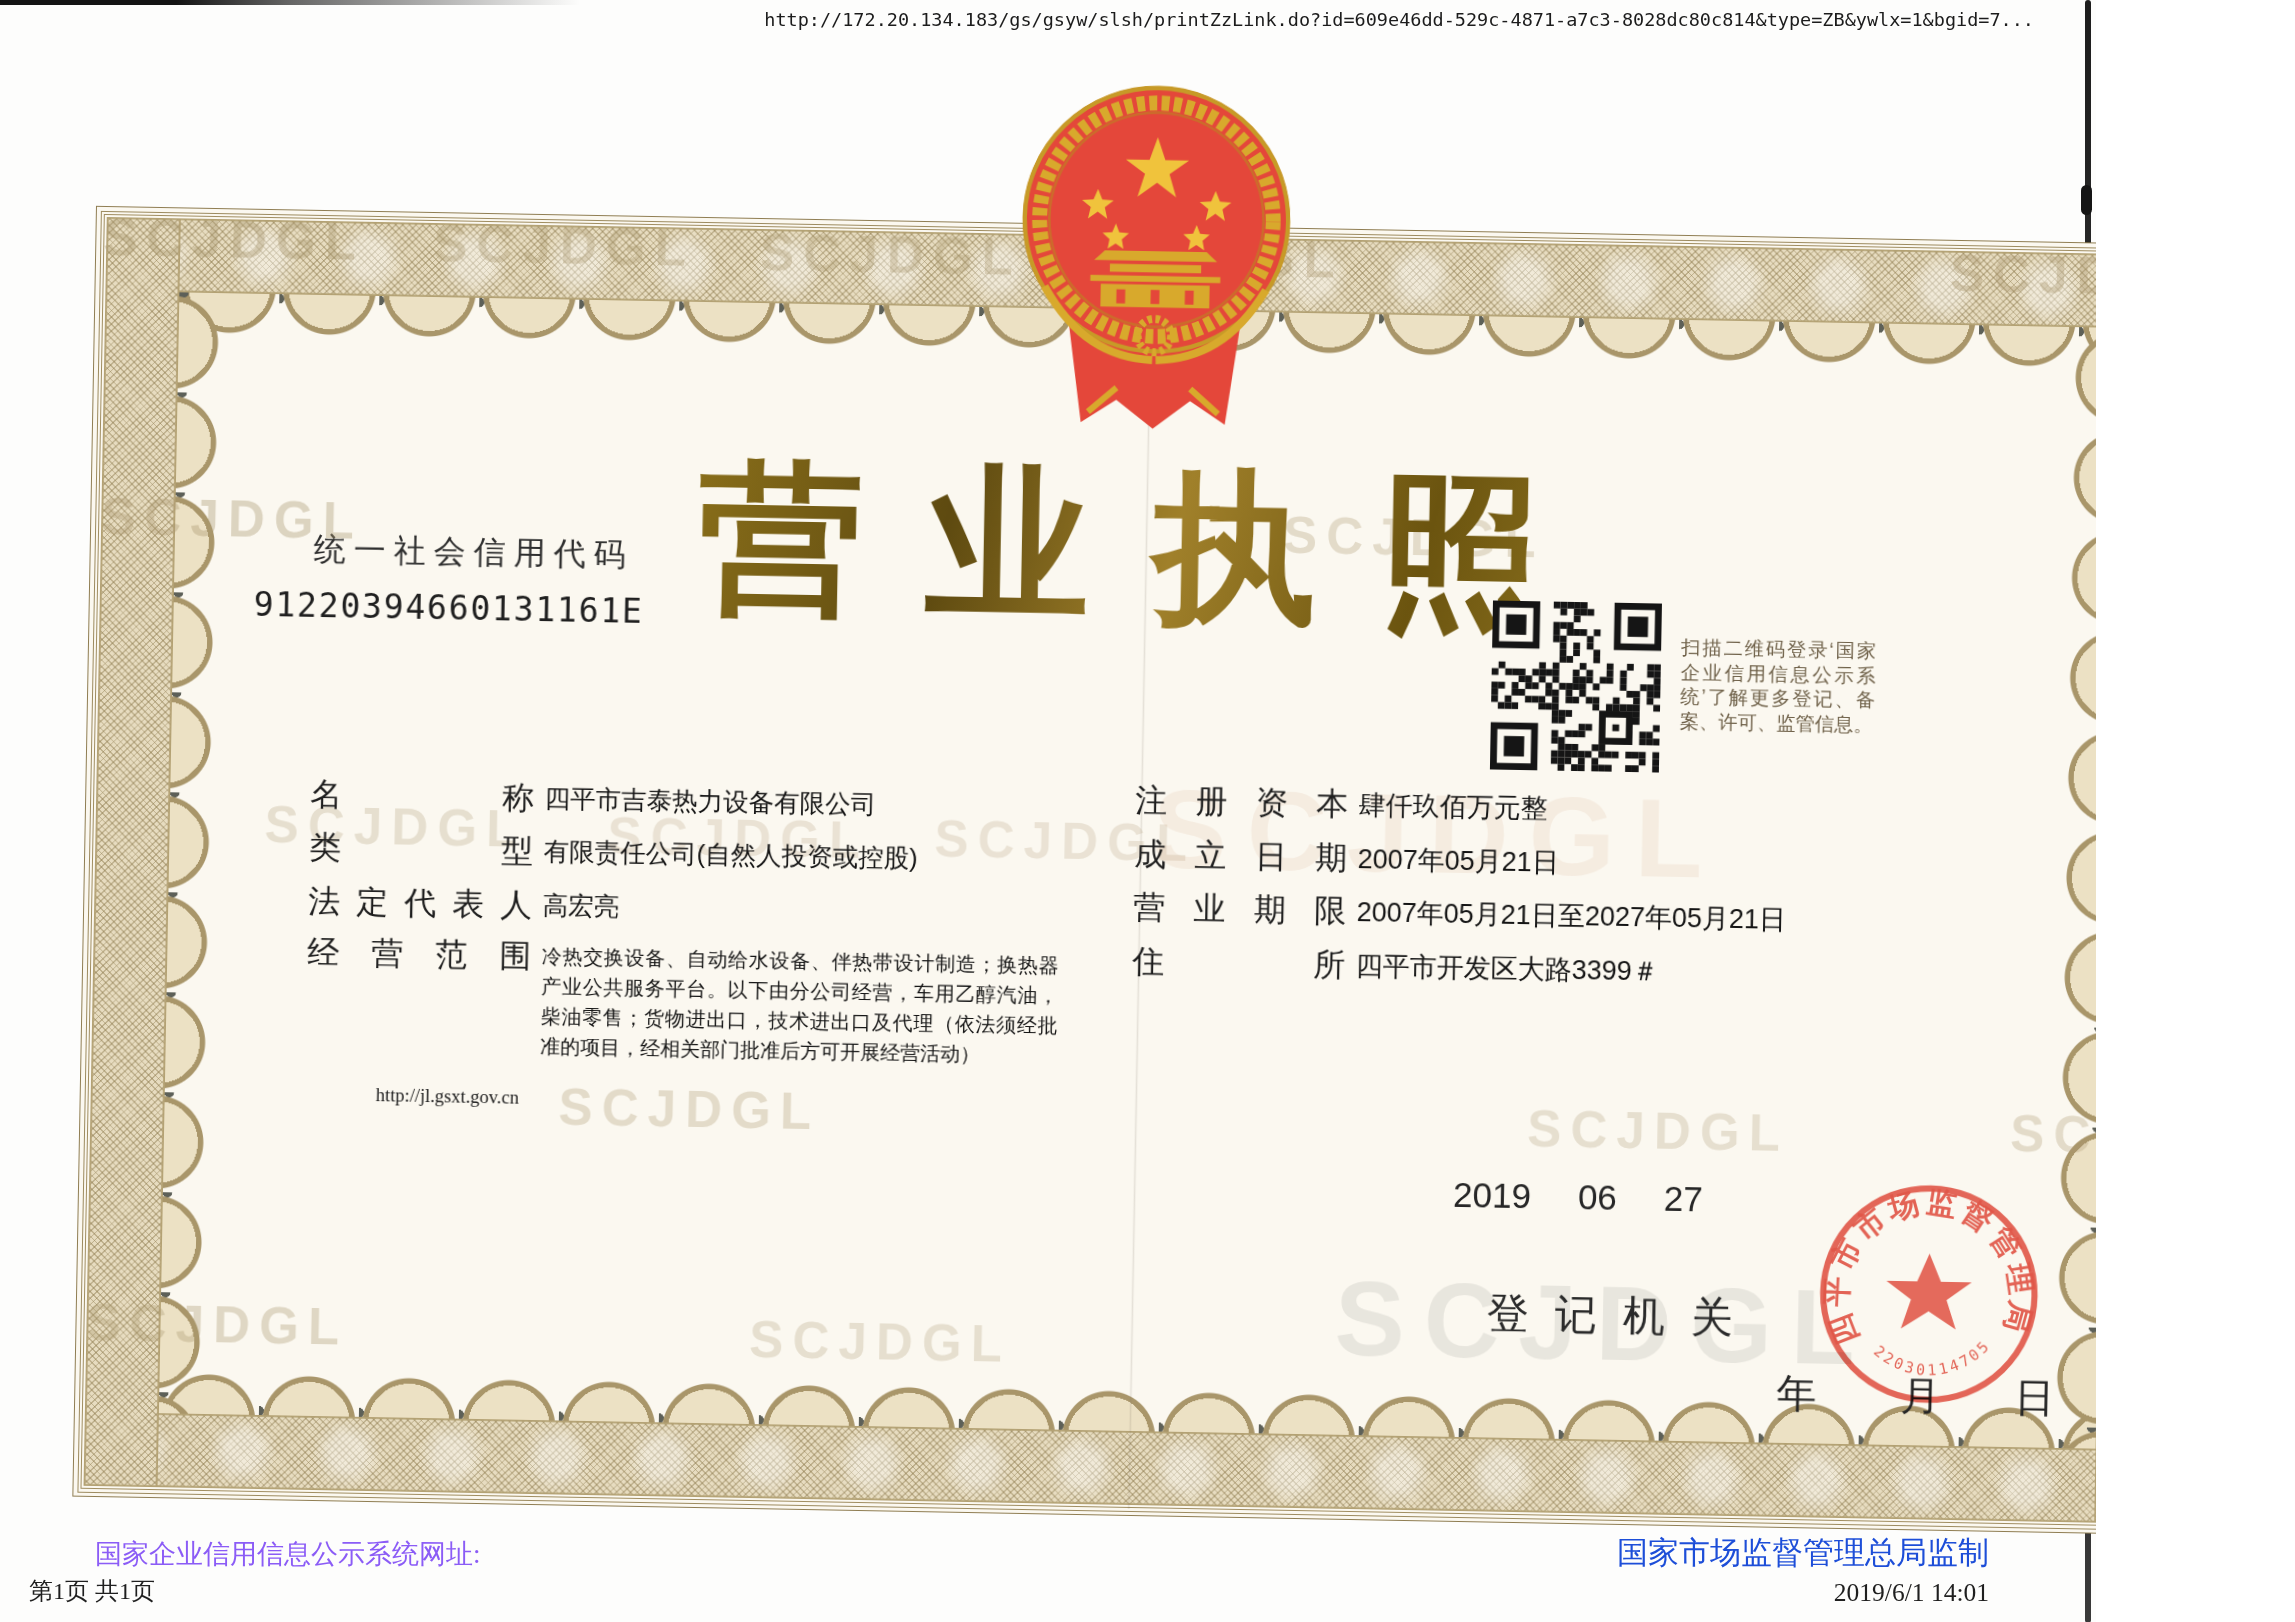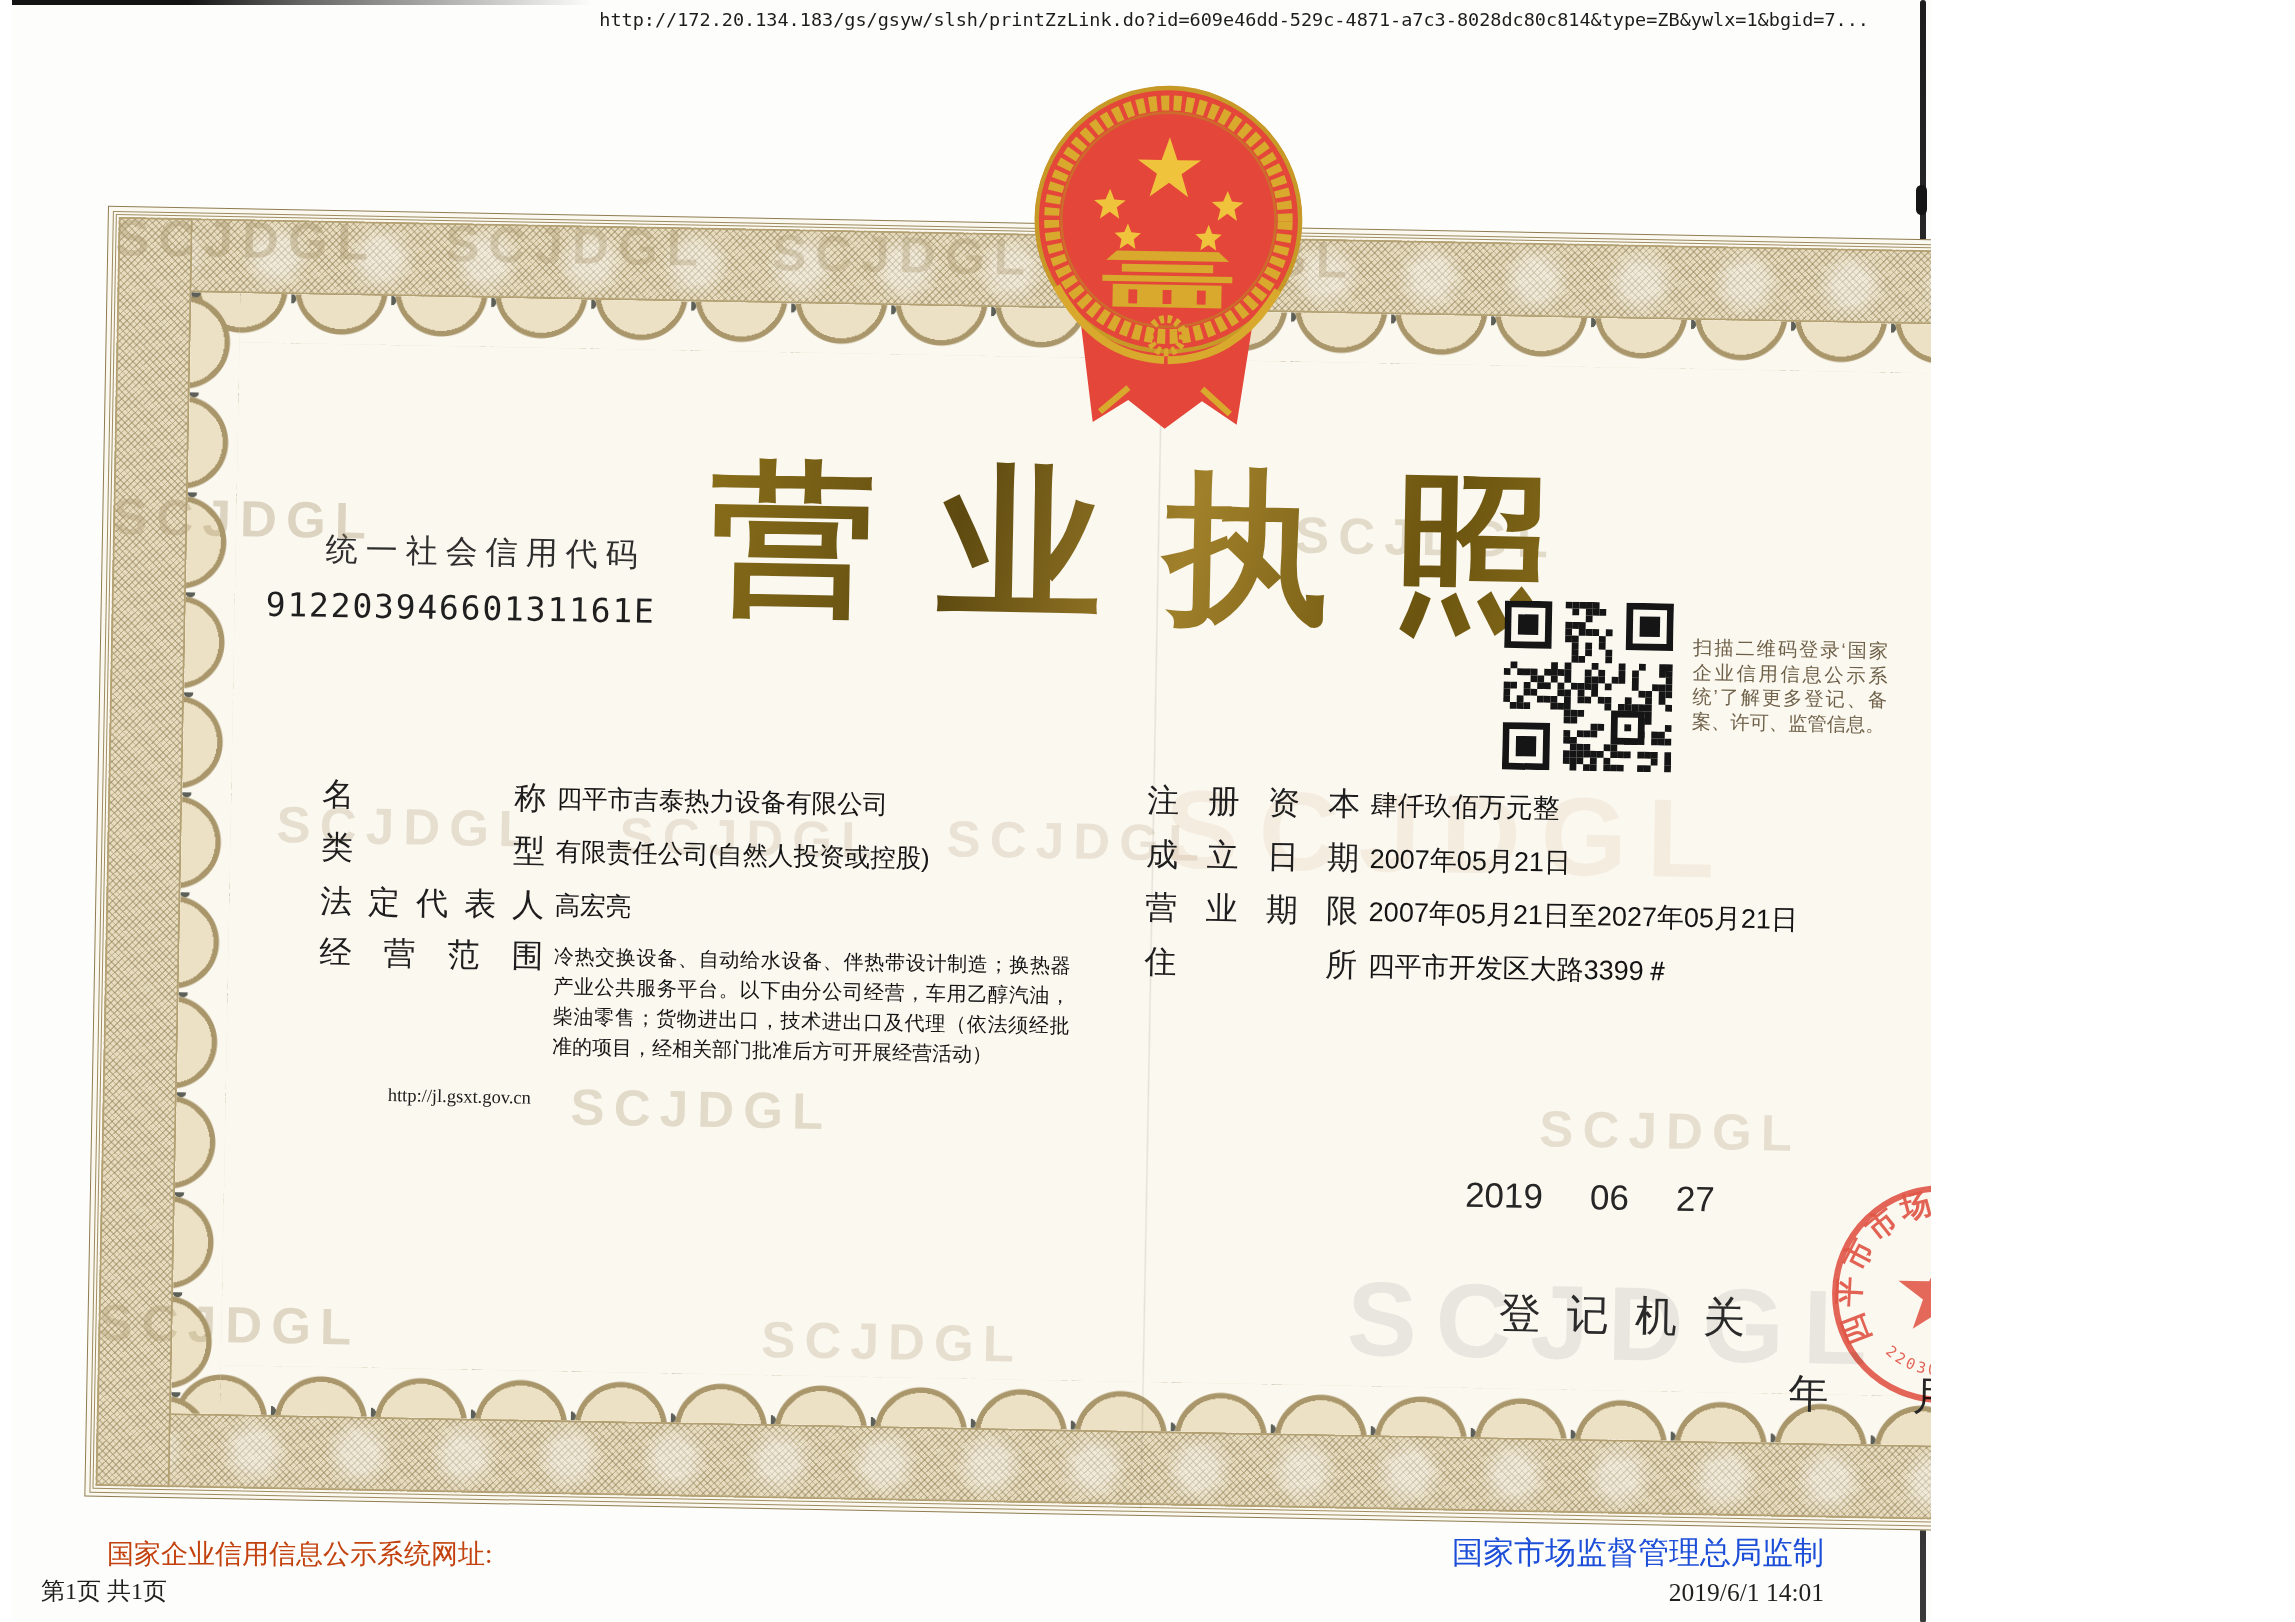--- a/index.html
+++ b/index.html
@@ -1,17 +1,17 @@
 <!DOCTYPE html>
 <html style="font-size:14px"><head>
 <meta charset="utf-8">
 <style>
   html,body{margin:0;padding:0;background:#ffffff;}
-  .page{position:relative;width:1919px;height:1623px;background:#fdfdfc;overflow:hidden;
-        font-family:"Liberation Sans",sans-serif;color:#222;margin-left:12px;}
+  .page{position:relative;width:2096px;height:1623px;background:#fdfdfc;overflow:hidden;
+        font-family:"Liberation Sans",sans-serif;color:#222;}
 
   
   .url-line{position:absolute;top:8.8px;right:62px;font-family:"DejaVu Sans Mono",monospace;
             font-size:18.5px;color:#1c1c1c;letter-spacing:0;}
 
   
   .artifact-top{position:absolute;top:0;left:0;width:580px;height:5.3px;
     background:linear-gradient(to right,#141414 0 176px,rgba(20,20,20,.65) 290px,rgba(20,20,20,0) 580px);}
   .artifact-right{position:absolute;top:0;right:5.3px;width:6.2px;height:1623px;
     background:linear-gradient(to bottom,#1d1d1d,#303030 30%,#262626 70%,#3a3a3a);border-radius:3.5px;}
@@ -94,21 +94,21 @@
   .ymd{position:absolute;top:1354px;font-size:40px;color:#262626;z-index:2;}
   .ymd-y{left:1786px;} .ymd-m{left:1910px;} .ymd-d{left:2024px;}
 
   .stamp{position:absolute;left:1822px;top:1165px;width:229px;height:229px;z-index:4;
          mix-blend-mode:multiply;opacity:.92;}
 
   .emblem{position:absolute;left:995px;top:79px;width:299px;height:360px;z-index:5;}
 
   
   .footer-site{position:absolute;left:95px;top:1536px;font-family:"Liberation Serif",serif;
-               font-size:27px;color:#c2410c;}
+               font-size:27px;color:#8b5cf6;}
   .footer-page{position:absolute;left:29px;top:1575px;font-family:"Liberation Serif",serif;
                font-size:24px;color:#1f1f1f;}
   .footer-producer{position:absolute;right:107px;top:1532px;font-family:"Liberation Serif",serif;
                font-size:31px;color:#1d4ed8;}
   .footer-time{position:absolute;right:107px;top:1578px;font-family:"Liberation Serif",serif;
                font-size:25.5px;color:#1f1f1f;}
 </style>
 </head>
 <body>
 

